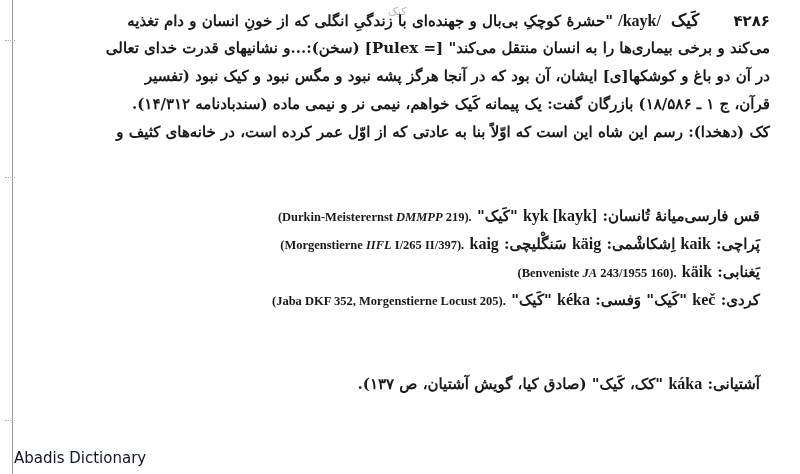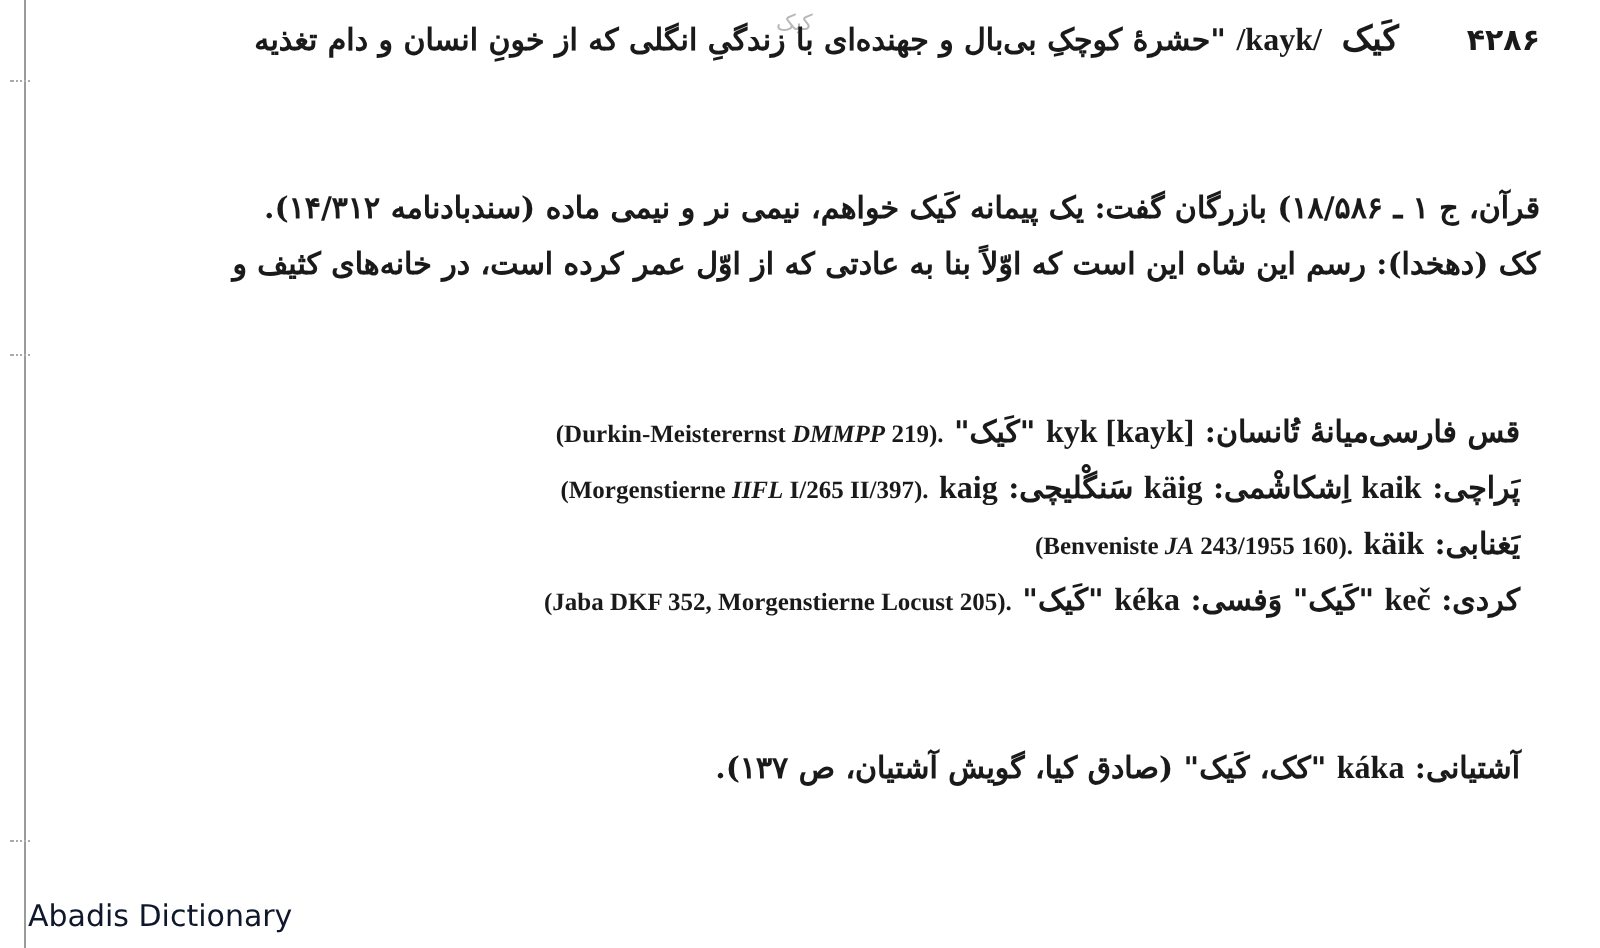--- a/index.html
+++ b/index.html
@@ -96,21 +96,27 @@
   <div class="rule-tick" style="top:177px"></div>
   <div class="rule-tick" style="top:420px"></div>
 
   <div class="watermark-top">کیک</div>
 
   <div class="line" style="top:10px">
     <span class="entry-number">۴۲۸۶</span><span class="headword">کَیک</span><span class="latin big">/kayk/</span>
     <span>"حشرهٔ کوچکِ بی‌بال و جهنده‌ای با زندگیِ انگلی که از خونِ انسان و دام تغذیه</span>
   </div>
 
+  <div class="line" style="top:38px">
+    <span>می‌کند و برخی بیماری‌ها را به انسان منتقل می‌کند" [= Pulex] (سخن):...و نشانیهای قدرت خدای تعالی</span>
+  </div>
 
+  <div class="line" style="top:66px">
+    <span>در آن دو باغ و کوشکها[ی] ایشان، آن بود که در آنجا هرگز پشه نبود و مگس نبود و کیک نبود (تفسیر</span>
+  </div>
 
   <div class="line" style="top:94px">
     <span>قرآن، ج ۱ ـ ۱۸/۵۸۶) بازرگان گفت: یک پیمانه کَیک خواهم، نیمی نر و نیمی ماده (سندبادنامه ۱۴/۳۱۲).</span>
   </div>
 
   <div class="line" style="top:122px">
     <span>کک (دهخدا): رسم این شاه این است که اوّلاً بنا به عادتی که از اوّل عمر کرده است، در خانه‌های کثیف و</span>
   </div>
 
 

